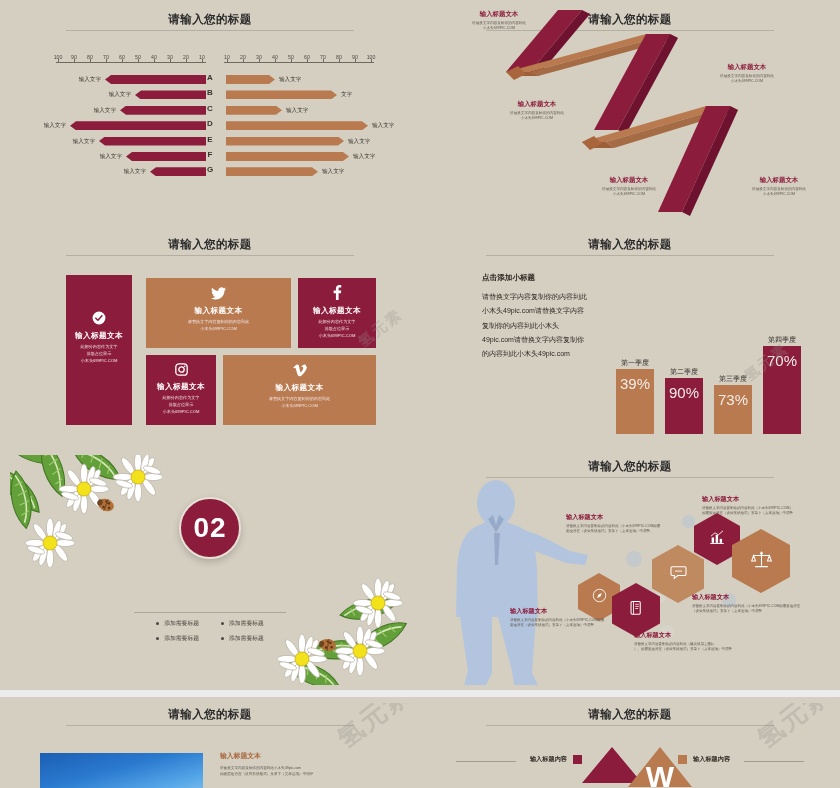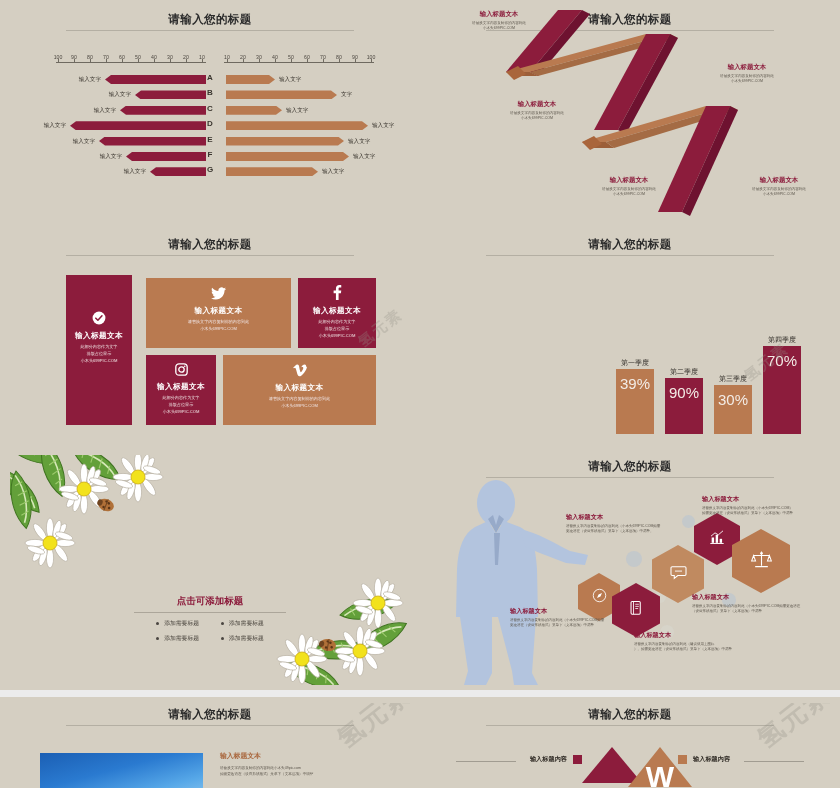--- a/index.html
+++ b/index.html
@@ -411,35 +411,43 @@
       </div>
       <div class="watermark wm-sm" style="right:4px;top:86px;">氢元素</div>
     </div>
   </div>
 
   <div class="slide" style="left:420px;top:225px;width:420px;height:225px;">
     <div class="slide-inner">
       <div class="s-title">请输入您的标题</div>
       <div class="s-rule"></div>
 
+      <div class="bc-text">
+        <div class="h">点击添加小标题</div>
+        <div class="p">请替换文字内容复制你的内容到此</div>
+        <div class="p">小木头49pic.com请替换文字内容</div>
+        <div class="p">复制你的内容到此小木头</div>
+        <div class="p">49pic.com请替换文字内容复制你</div>
+        <div class="p">的内容到此小木头49pic.com</div>
+      </div>
 
       <div class="bc-plot" id="bar-plot">
           <div class="bcol" style="left: 138px; width: 38px; height: 65px;">
             <div class="rect" style="height: 65px; background: rgb(185, 122, 80);"></div>
             <div class="pct">39%</div>
             <div class="qlab" style="top: -11px;">第一季度</div>
           </div>
           <div class="bcol" style="left: 187px; width: 38px; height: 56px;">
             <div class="rect" style="height: 56px; background: rgb(140, 28, 60);"></div>
             <div class="pct">90%</div>
             <div class="qlab" style="top: -11px;">第二季度</div>
           </div>
           <div class="bcol" style="left: 236px; width: 38px; height: 49px;">
             <div class="rect" style="height: 49px; background: rgb(185, 122, 80);"></div>
-            <div class="pct">30%</div>
+            <div class="pct">73%</div>
             <div class="qlab" style="top: -11px;">第三季度</div>
           </div>
           <div class="bcol" style="left: 285px; width: 38px; height: 88px;">
             <div class="rect" style="height: 88px; background: rgb(140, 28, 60);"></div>
             <div class="pct">70%</div>
             <div class="qlab" style="top: -11px;">第四季度</div>
           </div>
         </div>
       <div class="watermark wm-sm" style="right:38px;top:120px;">氢元素</div>
     </div>
@@ -532,21 +540,21 @@
             </g>
           <g transform="translate(292,204)">
               <use href="#daisy"></use>
             </g>
           <g transform="translate(318,190) rotate(10)">
               <use href="#ladybug"></use>
             </g>
         </svg>
       </div>
 
-      <div class="d-sub">点击可添加标题</div>
+      <div class="circ02">02</div>
       <div class="d-rule"></div>
       <div class="d-list">
         <div class="d-col">
           <div class="d-li"><span class="dot"></span><span>添加需要标题</span></div>
           <div class="d-li"><span class="dot"></span><span>添加需要标题</span></div>
         </div>
         <div class="d-col">
           <div class="d-li"><span class="dot"></span><span>添加需要标题</span></div>
           <div class="d-li"><span class="dot"></span><span>添加需要标题</span></div>
         </div>

